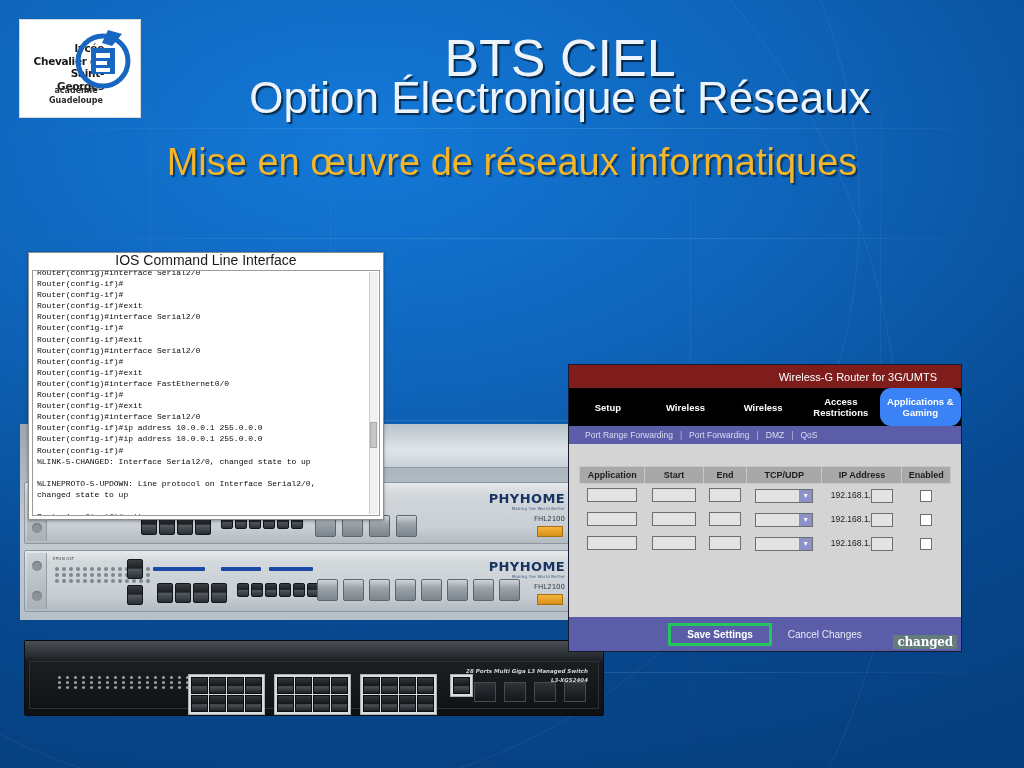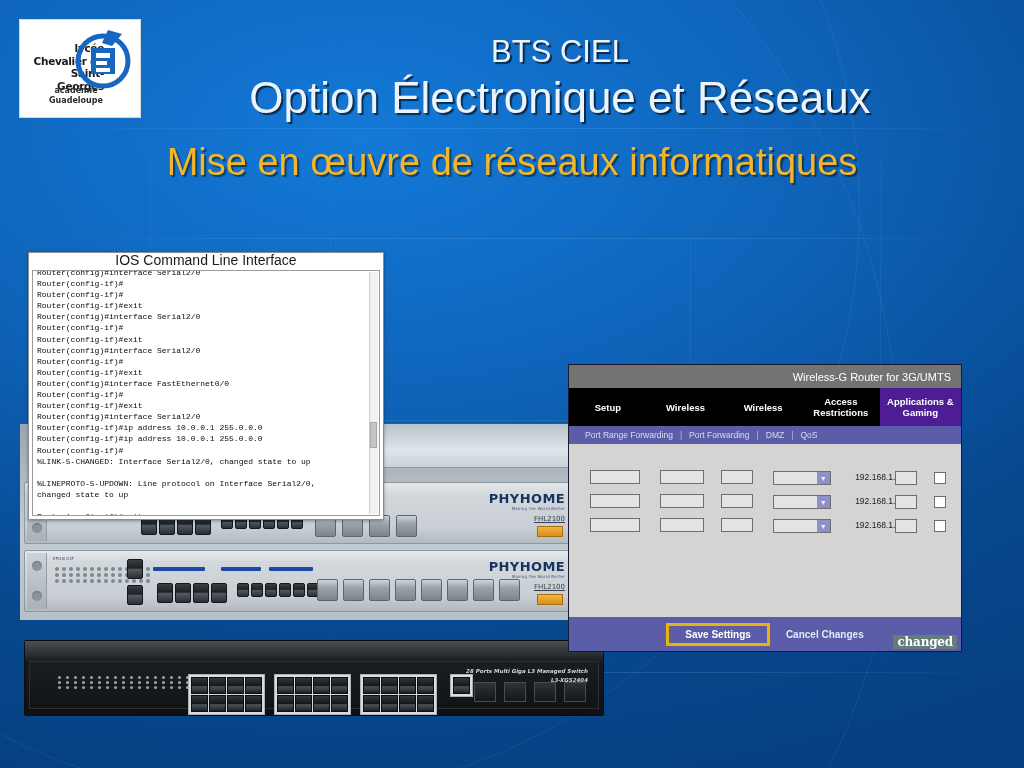--- a/index.html
+++ b/index.html
@@ -55,21 +55,21 @@
     position:absolute; right:6px; top:8px; width:62px; height:62px;
   }
 
   
   .hd {
     position:absolute; text-align:center; color:#ecf3fb;
     font-weight:normal;
     text-shadow:2px 2px 1px rgba(0,0,0,.62);
     white-space:nowrap;
   }
-  #title-1 { left:160px; top:26px; width:800px; font-size:31px; line-height:52px; }
+  #title-1 { left:160px; top:32px; width:800px; font-size:52px; line-height:52px; }
   #title-2 { left:120px; top:72px; width:880px; font-size:44px; line-height:52px; }
   #subtitle {
     position:absolute; left:162px; top:138px; width:700px;
     text-align:center; color:#f3b62a; font-size:38px; line-height:48px;
     text-shadow:2px 2px 1px rgba(0,0,0,.45);
   }
   #caption {
     position:absolute; left:468px; top:264px; width:554px;
     text-align:center; color:#f2f7fd; font-size:30px; line-height:40px;
     text-shadow:2px 2px 1px rgba(0,0,0,.60);
@@ -103,21 +103,21 @@
     border-radius:50%; background:#8b949b; box-shadow:inset 0 1px 1px #6d757b;
   }
   .sw-ear::before { top:8px; }
   .sw-ear::after  { bottom:8px; }
   .sw-brand {
     position:absolute; right:8px; top:8px; text-align:right;
     font-family:"DejaVu Sans", sans-serif;
   }
   .sw-brand .b1 { font-size:13px; font-weight:bold; color:#17335f; letter-spacing:.4px; }
   .sw-brand .b2 { font-size:4px; color:#3f5a80; letter-spacing:.2px; }
-  .sw-brand .b3 { font-size:7px; color:#33404d; margin-top:4px;text-decoration:underline; }
+  .sw-brand .b3 { font-size:7px; color:#33404d; margin-top:4px; }
   .sw-amber {
     position:absolute; right:10px; bottom:6px; width:26px; height:11px;
     background:linear-gradient(180deg,#f6b53d,#d78f18); border:1px solid #a86f12;
   }
   .ports-row { position:absolute; display:flex; gap:2px; }
   .port {
     width:16px; height:20px;
     background:linear-gradient(180deg,#3a3f44 0%, #1d2124 45%, #53595f 52%, #2a2f33 100%);
     border:1px solid #10181d; border-radius:2px;
   }
@@ -204,35 +204,35 @@
     background:#c6c6c6; border:1px solid #a9a9a9;
   }
 
   
   #router-panel {
     position:absolute; left:568px; top:364px; width:394px; height:288px;
     background:#cfcfcf; border:1px solid #1a1a2e;
     overflow:hidden; font-family:"Liberation Sans", sans-serif;
   }
   #rp-titlebar {
-    height:23px; background:#737373;
+    height:23px; background:#7f1d1d;
     display:flex; align-items:center; justify-content:flex-end;
-    padding-right:10px;
+    padding-right:24px;
   }
   #rp-title { color:#ffffff; font-size:11px; }
   #rp-tabs {
     height:38px; background:#000000; display:flex; align-items:stretch;
     position:relative;
   }
   .rp-tab {
     flex:1; display:flex; align-items:center; justify-content:center;
     text-align:center; color:#ffffff; font-size:9.5px; font-weight:bold;
     line-height:11px; padding:0 2px;
   }
-  .rp-tab.active { background:#4c1d95; color:#ffffff; flex:1.05; }
+  .rp-tab.active { background:#3b82f6; color:#ffffff; flex:1.05;border-radius:11px; }
   #rp-subnav {
     height:18px; background:#5b5da8; display:flex; align-items:center;
     padding-left:9px; gap:0;
   }
   .rp-sub {
     color:#dcdcf2; font-size:8.5px; padding:0 7px;
   }
   .rp-sep { color:#b9bae0; font-size:8.5px; }
   #rp-content {
     position:absolute; left:0; right:0; top:79px; bottom:34px;
@@ -271,23 +271,23 @@
     background:#ffffff; border:1px solid #6f6f6f; vertical-align:middle;
   }
   .ipcell { white-space:nowrap; font-size:8.5px; }
   #rp-footer {
     position:absolute; left:0; right:0; bottom:0; height:34px;
     background:#5b5da8; display:flex; align-items:center; justify-content:center;
     gap:16px;
   }
   #save-btn {
     background:#5b5da8; color:#ffffff; font-size:10px; font-weight:bold;
-    border:3px solid #eab308; padding:3px 16px;
-  }
-  #cancel-btn { color:#e8e8f6; font-size:10px; font-weight:bold; }
+    border:3px solid #22c55e; padding:3px 16px;
+  }
+  #cancel-btn { color:#e8e8f6; font-size:10px; font-weight:normal; }
   #wikihow {
     position:absolute; right:4px; bottom:2px;
     font-family:"DejaVu Serif", serif; font-size:12px; font-weight:bold;
     color:#ffffff; background:rgba(110,150,90,.55); padding:0 4px;
     letter-spacing:-.2px;
   }
 </style>
 </head>
 <body>
 
@@ -660,20 +660,28 @@
       <div class="rp-sub">Port Forwarding</div>
       <div class="rp-sep">|</div>
       <div class="rp-sub">DMZ</div>
       <div class="rp-sep">|</div>
       <div class="rp-sub">QoS</div>
     </div>
 
     <div id="rp-content">
       <table id="rp-table">
         <thead>
+          <tr>
+            <th>Application</th>
+            <th>Start</th>
+            <th>End</th>
+            <th>TCP/UDP</th>
+            <th>IP Address</th>
+            <th>Enabled</th>
+          </tr>
         </thead>
         <tbody>
           <tr>
             <td><span class="inp app"></span></td>
             <td><span class="inp start"></span></td>
             <td><span class="inp end"></span></td>
             <td><span class="sel"><span class="arrow">▼</span></span></td>
             <td class="ipcell"><span>192.168.1.</span><span class="inp ipsuf"></span></td>
             <td><span class="chk"></span></td>
           </tr>

